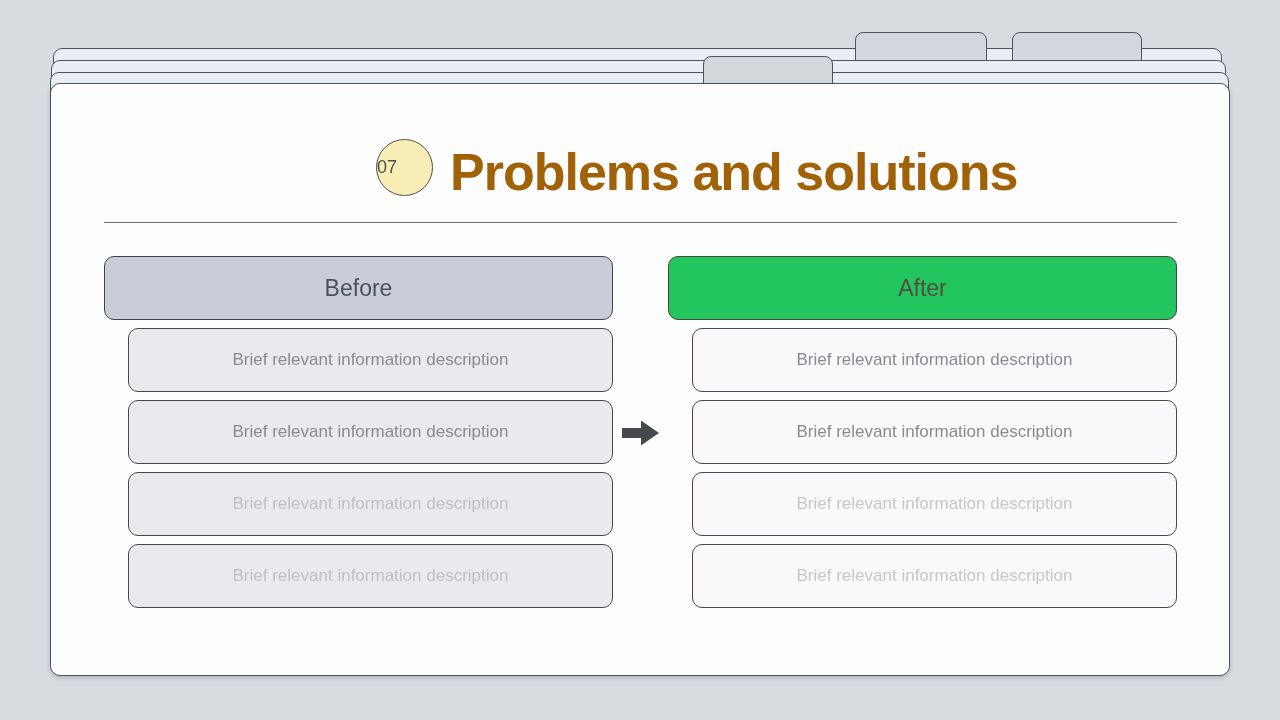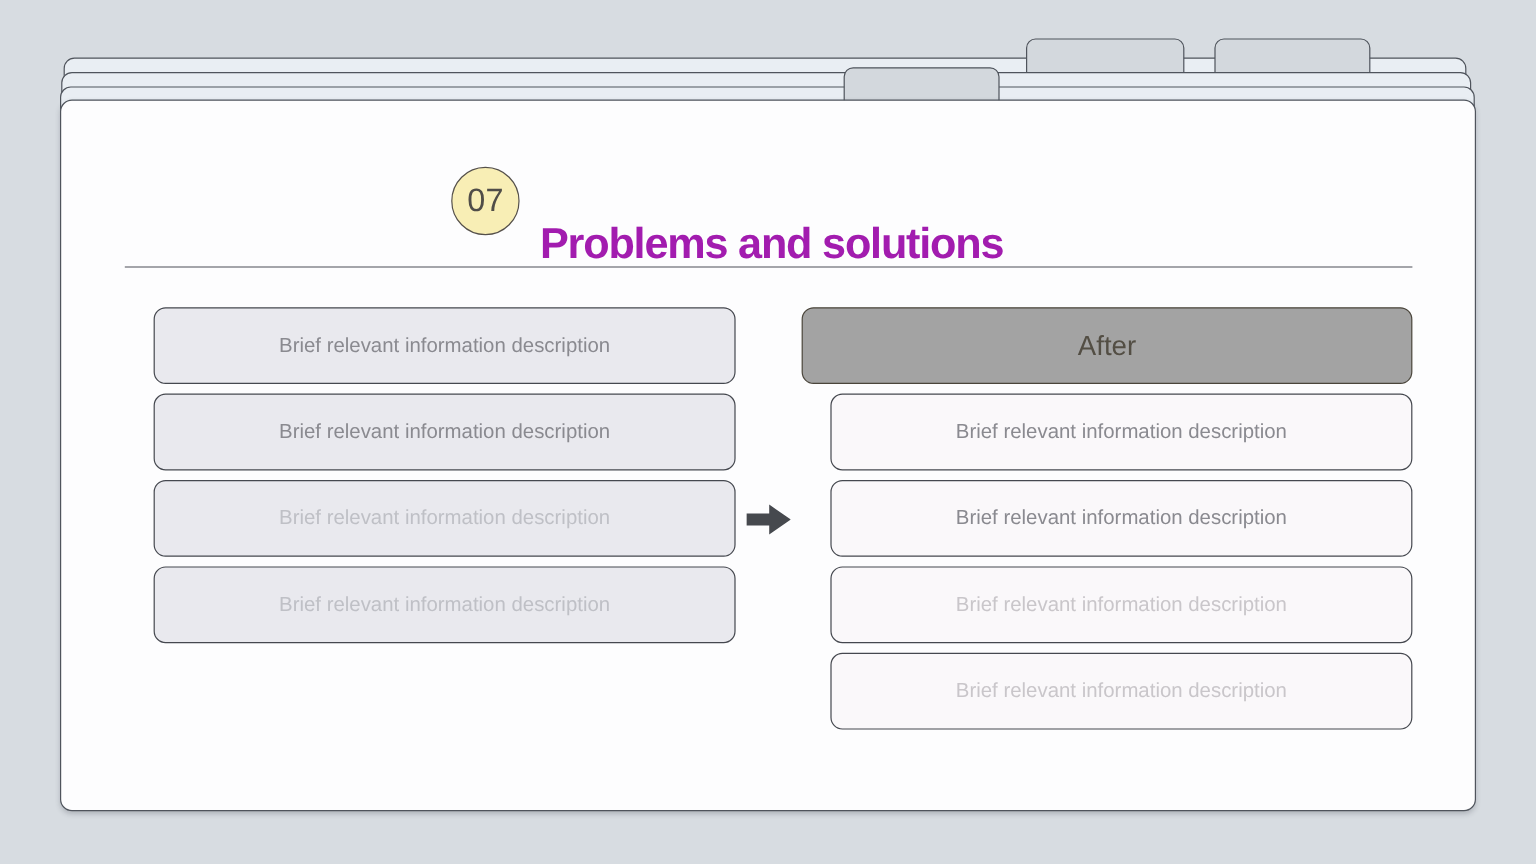--- a/index.html
+++ b/index.html
@@ -45,32 +45,31 @@
   }
 
   
   .badge {
     position: absolute;
     left: 325px; top: 55px;
     width: 57px; height: 57px;
     border-radius: 50%;
     background: #f8eeb5;
     border: 1.5px solid #55504a;
-    display: flex; align-items: center; justify-content: center;
-    font-size: 27px;
+    display: flex; align-items: center; 
+    font-size: 18px;
     color: #504d48;
   }
   .title {
     position: absolute;
     left: 399px; top: 58px;
-    font-size: 36px;
+    font-size: 52px;
     font-weight: 600;
     letter-spacing: -1px;
-    color: #a21caf;
-    margin-top: 40px;
+    color: #a16207;
   }
   .divider {
     position: absolute;
     left: 53px; top: 138px;
     width: 1073px; height: 0;
     border-top: 1px solid #6b6d73;
   }
 
   
   .comparison {
@@ -91,21 +90,21 @@
     flex: none;
     border: 1.5px solid #45484f;
     border-radius: 10px;
     display: flex;
     align-items: center;
     justify-content: center;
     text-align: center;
   }
   .col-header { font-size: 23px; font-weight: 500; }
   .col-header.before { background: #c8cdd9; border-color: #40444d; color: #49505f; }
-  .col-header.after  { background: #a3a3a3; border-color: #4a453b; color: #534e44; justify-content: center; }
+  .col-header.after  { background: #22c55e; border-color: #4a453b; color: #534e44; justify-content: center; }
 
   .info-box { font-size: 17px; margin-left: 24px; }
   .col-left  .info-box { background: #e9e9ee; color: #8a8a90; }
   .col-right .info-box { background: #faf8fa; color: #8a8a90; }
   .col-left  .info-box.muted { color: #bfc0c6; }
   .col-right .info-box.muted { color: #c9c6ca; }
 
   .arrow-wrap {
     position: absolute;
     left: 518px; top: 164px;
@@ -128,20 +127,23 @@
     <span>07</span>
   </div>
 
   <h1 class="title">Problems and solutions</h1>
 
   <div class="divider"></div>
 
   <div class="comparison">
 
     <div class="col col-left">
+      <div class="col-header before">
+        <span>Before</span>
+      </div>
       <div class="info-box">
         <span>Brief relevant information description</span>
       </div>
       <div class="info-box">
         <span>Brief relevant information description</span>
       </div>
       <div class="info-box muted">
         <span>Brief relevant information description</span>
       </div>
       <div class="info-box muted">

